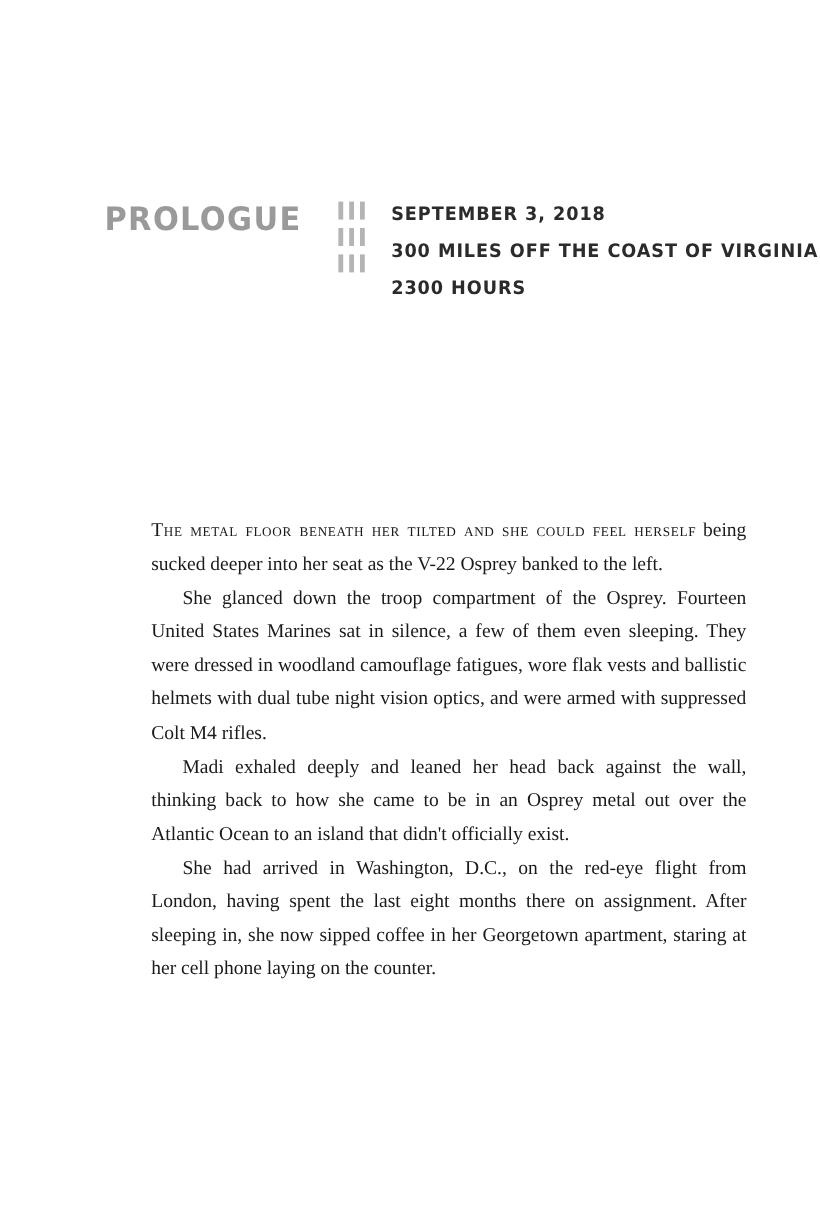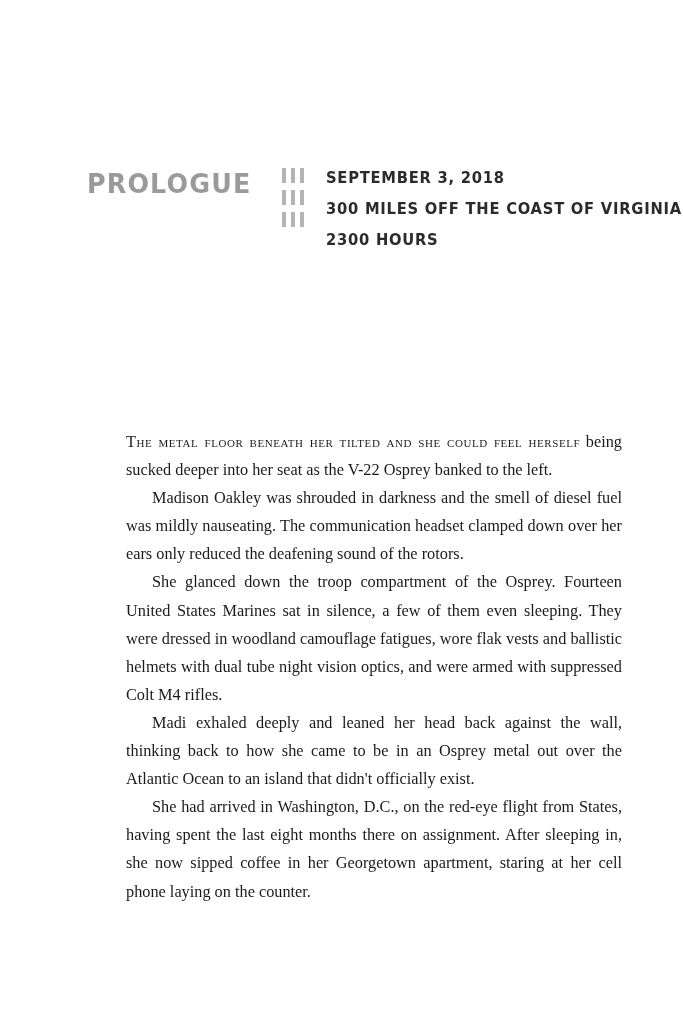--- a/index.html
+++ b/index.html
@@ -131,19 +131,18 @@
 
     <div>
       <div class="chapter-meta">SEPTEMBER 3, 2018</div>
       <div class="chapter-meta">300 MILES OFF THE COAST OF VIRGINIA</div>
       <div class="chapter-meta">2300 HOURS</div>
     </div>
   </div>
 
   <div class="body-text">
     <p class="first"><span class="smallcaps">The metal floor beneath her tilted and she could feel herself</span><span> being sucked deeper into her seat as the V-22 Osprey banked to the left.</span></p>
-    <p>Madison Oakley was shrouded in darkness and the smell of diesel fuel was mildly nauseating. The communication headset clamped down over her ears only reduced the deafening sound of the rotors.</p>
     <p>She glanced down the troop compartment of the Osprey. Fourteen United States Marines sat in silence, a few of them even sleeping. They were dressed in woodland camouflage fatigues, wore flak vests and ballistic helmets with dual tube night vision optics, and were armed with suppressed Colt M4 rifles.</p>
     <p>Madi exhaled deeply and leaned her head back against the wall, thinking back to how she came to be in an Osprey metal out over the Atlantic Ocean to an island that didn't officially exist.</p>
-    <p>She had arrived in Washington, D.C., on the red-eye flight from States, having spent the last eight months there on assignment. After sleeping in, she now sipped coffee in her Georgetown apartment, staring at her cell phone laying on the counter.</p>
+    <p>She had arrived in Washington, D.C., on the red-eye flight from London, having spent the last eight months there on assignment. After sleeping in, she now sipped coffee in her Georgetown apartment, staring at her cell phone laying on the counter.</p>
   </div>
 
 </div>
 
 </body></html>

